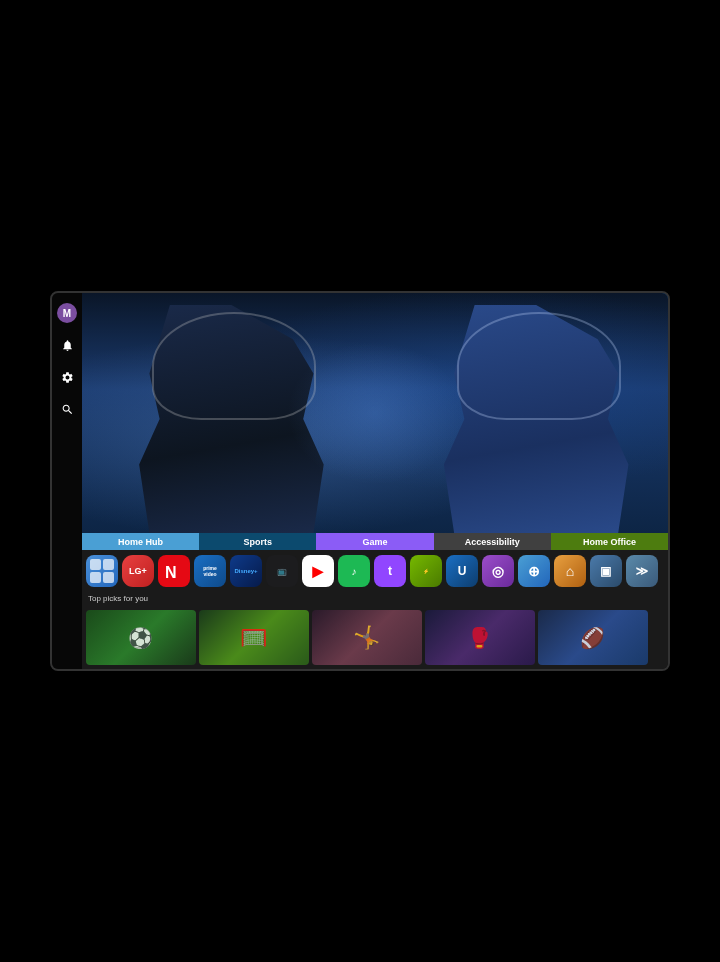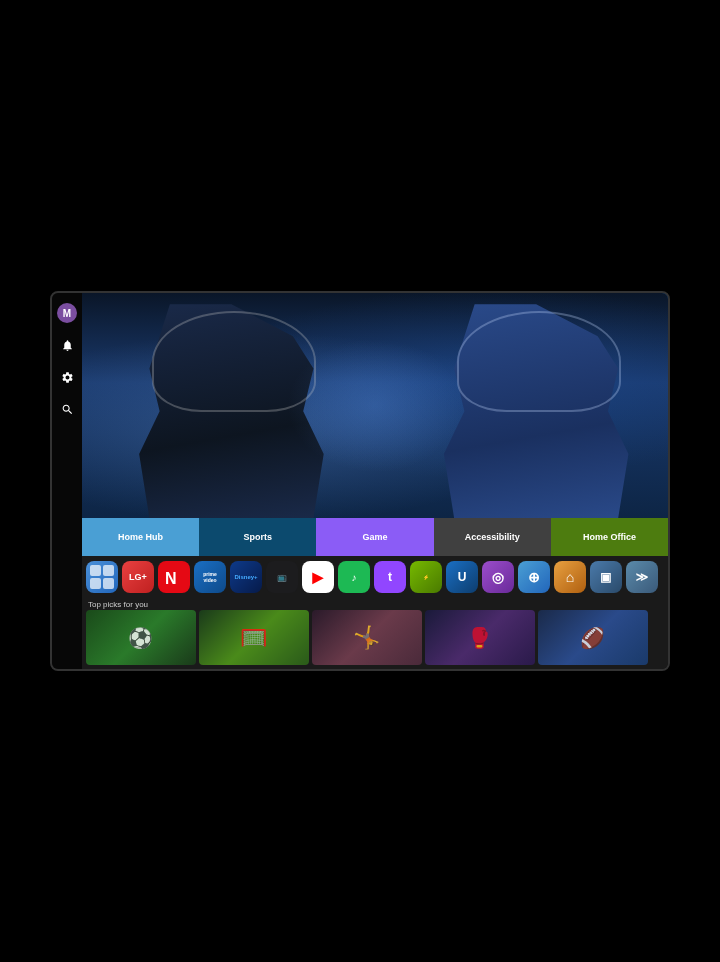--- a/index.html
+++ b/index.html
@@ -143,21 +143,21 @@
       top: 20%;
       width: 30%;
       height: 60%;
       background: radial-gradient(ellipse, rgba(100,160,255,0.2) 0%, transparent 70%);
     }
 
     
     .nav-tabs {
       display: flex;
       flex-direction: row;
-      height: 38px;
+      height: 17px;
       flex-shrink: 0;
     }
 
     .nav-tab {
       flex: 1;
       display: flex;
       align-items: center;
       justify-content: center;
       font-size: 9px;
       font-weight: bold;
@@ -193,21 +193,21 @@
       font-size: 7px;
       color: #fff;
       font-weight: bold;
       cursor: pointer;
       flex-shrink: 0;
       overflow: hidden;
     }
 
     
     .app-apps { background: linear-gradient(135deg, #4a90d9, #2266bb); }
-    .app-lg { background: linear-gradient(135deg, #e84040, #c02020); }
+    .app-lg { background: linear-gradient(135deg, #e84040, #c02020); border-radius: 11px; }
     .app-netflix { background: #e50914; font-size: 8px; }
     .app-prime { background: linear-gradient(135deg, #1a6fc4, #0e4a8a); }
     .app-disney { background: linear-gradient(135deg, #0e3a8a, #061a4a); }
     .app-apple { background: #1c1c1e; }
     .app-youtube { background: #fff; color: #ff0000; }
     .app-spotify { background: #1db954; }
     .app-twitch { background: #9146ff; }
     .app-geforce { background: linear-gradient(135deg, #76b900, #4a7a00); font-size: 6px; }
     .app-uplay { background: linear-gradient(135deg, #1a6fc4, #0d3d6e); }
     .app-purple { background: linear-gradient(135deg, #9b4dca, #6a2a9a); }
@@ -219,21 +219,21 @@
     
     .top-picks-section {
       background: #1a1a1a;
       flex-shrink: 0;
       padding: 0 4px 4px 4px;
     }
 
     .top-picks-label {
       font-size: 8px;
       color: #ccc;
-      padding: 2px 2px 1px 2px;
+      padding: 2px 2px 7px 2px;
     }
 
     .thumbnails-row {
       display: flex;
       flex-direction: row;
       gap: 3px;
       overflow: hidden;
     }
 
     .thumb {

